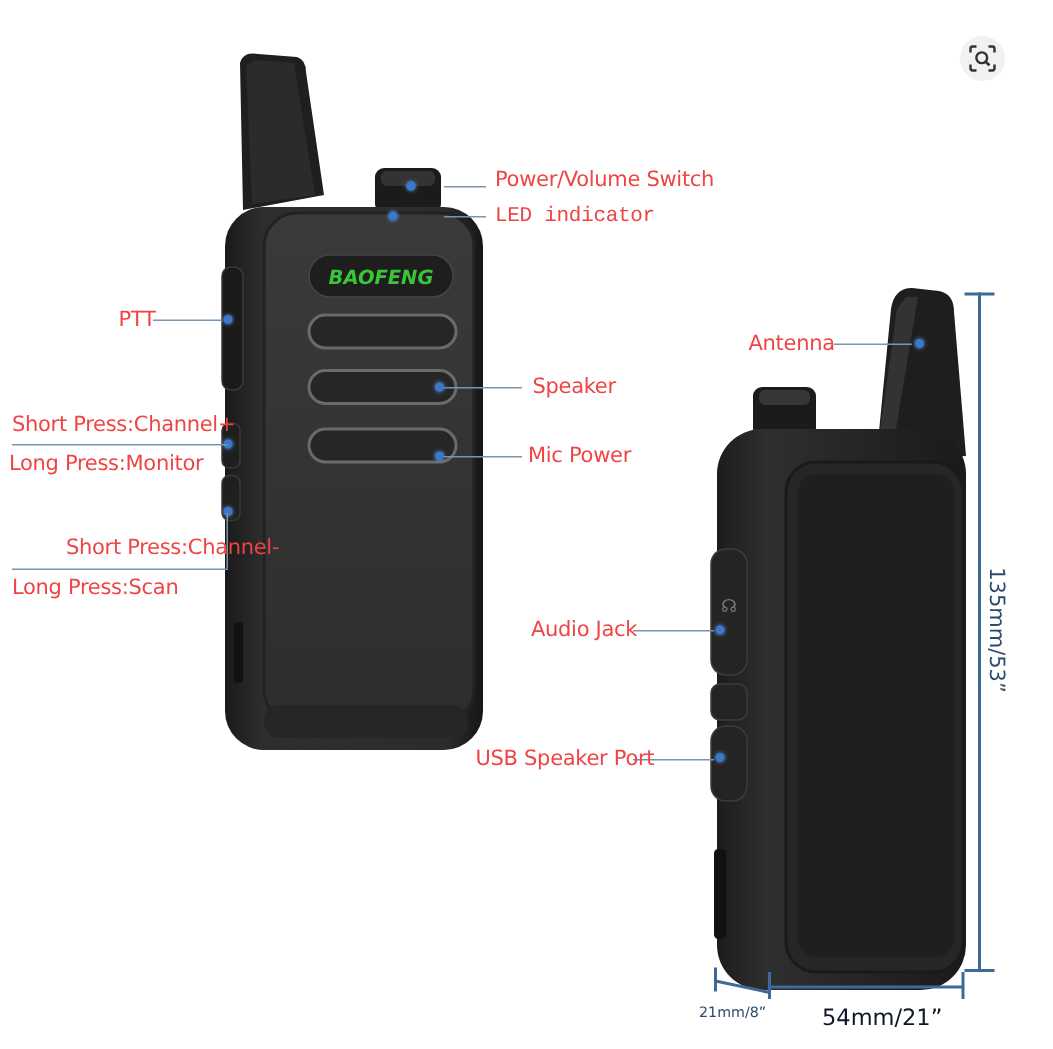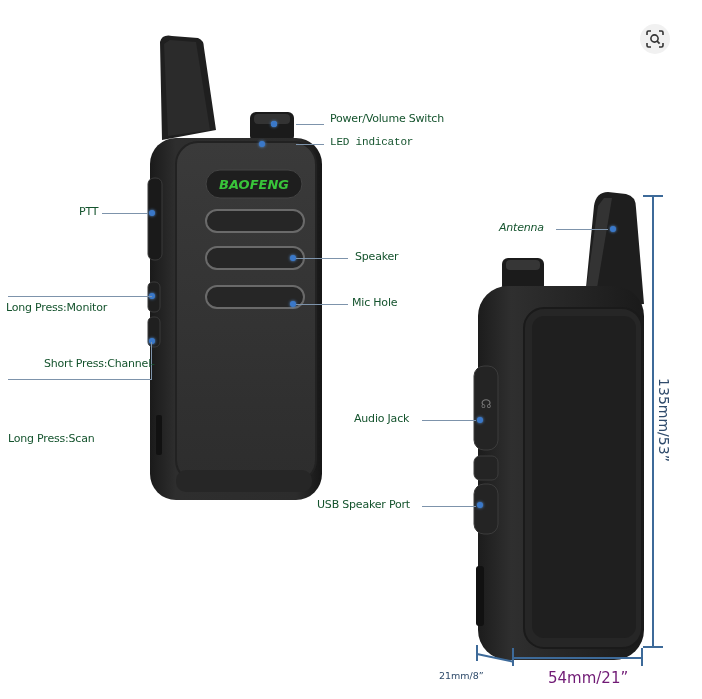--- a/index.html
+++ b/index.html
@@ -1,19 +1,19 @@
 <!DOCTYPE html>
 <html><head>
 <meta charset="utf-8">
 <style>
   * { box-sizing: border-box; margin: 0; padding: 0; }
   html, body { width: 702px; height: 699px; background: #ffffff; overflow: hidden; }
   body { position: relative; font-family: "DejaVu Sans", "Liberation Sans", sans-serif; }
   .stage { position: absolute; left: 0; top: 0; width: 702px; height: 699px; }
-  .lbl { position: absolute; font-size: 11px; color: #14532d; white-space: nowrap; letter-spacing: -0.2px; }
+  .lbl { position: absolute; font-size: 14px; color: #ef4444; white-space: nowrap; letter-spacing: -0.2px; }
   .ln { position: absolute; height: 1px; background: #7d93ab; }
   .vln { position: absolute; width: 1px; background: #7d93ab; }
   .dot { position: absolute; width: 6px; height: 6px; border-radius: 50%; background: #3a78c9; box-shadow: 0 0 3px #5a9ae6; }
   .dim { position: absolute; background: #3d6a99; }
   .zoom-btn { position: absolute; left: 640px; top: 24px; width: 30px; height: 30px; border-radius: 50%; background: #f1f1f1; display: flex; align-items: center; justify-content: center; cursor: pointer; }
   svg { display: block; }
 </style>
 </head>
 <body>
 
@@ -85,24 +85,25 @@
   <div class="ln" style="left:296px;top:258px;width:52px;"></div>
   <div class="ln" style="left:296px;top:304px;width:52px;"></div>
   <div class="ln" style="left:8px;top:296px;width:144px;"></div>
   <div class="vln" style="left:151px;top:342px;height:37px;"></div>
   <div class="ln" style="left:8px;top:379px;width:144px;"></div>
 
   <span class="lbl" style="left:330px;top:112px;">Power/Volume Switch</span>
   <span class="lbl" style="left:330px;top:136px;font-family:Liberation Mono, monospace;">LED indicator</span>
   <span class="lbl" style="left:79px;top:205px;">PTT</span>
   <span class="lbl" style="left:342px;top:250px;margin-left:13px;">Speaker</span>
-  <span class="lbl" style="left:352px;top:296px;">Mic Hole</span>
+  <span class="lbl" style="left:352px;top:296px;">Mic Power</span>
+  <span class="lbl" style="left:8px;top:275px;">Short Press:Channel+</span>
   <span class="lbl" style="left:6px;top:301px;">Long Press:Monitor</span>
   <span class="lbl" style="left:8px;top:357px;margin-left:36px;">Short Press:Channel-</span>
-  <span class="lbl" style="left:8px;top:384px;margin-top:48px;">Long Press:Scan</span>
+  <span class="lbl" style="left:8px;top:384px;">Long Press:Scan</span>
 
   <div style="position:absolute;left:466px;top:186px;width:190px;height:480px;">
     <svg width="190" height="480" viewBox="0 0 190 480">
       <defs>
         <linearGradient id="sbody" x1="0" x2="1" y1="0" y2="0">
           <stop offset="0" stop-color="#1c1c1c"></stop>
           <stop offset="0.2" stop-color="#2f2f2f"></stop>
           <stop offset="1" stop-color="#1a1a1a"></stop>
         </linearGradient>
       </defs>
@@ -127,31 +128,31 @@
   </div>
 
   <div class="dot" style="left:610px;top:226px;"></div>
   <div class="dot" style="left:477px;top:417px;"></div>
   <div class="dot" style="left:477px;top:502px;"></div>
 
   <div class="ln" style="left:556px;top:229px;width:52px;"></div>
   <div class="ln" style="left:422px;top:420px;width:54px;"></div>
   <div class="ln" style="left:422px;top:506px;width:54px;"></div>
 
-  <span class="lbl" style="left:499px;top:221px;font-style:italic;">Antenna</span>
+  <span class="lbl" style="left:499px;top:221px;">Antenna</span>
   <span class="lbl" style="left:354px;top:412px;">Audio Jack</span>
   <span class="lbl" style="left:317px;top:498px;">USB Speaker Port</span>
 
   <div class="dim" style="left:643px;top:195px;width:20px;height:2px;"></div>
   <div class="dim" style="left:652px;top:195px;width:2px;height:453px;"></div>
   <div class="dim" style="left:643px;top:646px;width:20px;height:2px;"></div>
   <span style="position:absolute;left:622px;top:412px;font-size:14px;color:#2f4b6b;white-space:nowrap;transform:rotate(90deg);transform-origin:center;">135mm/53”</span>
 
   <div class="dim" style="left:512px;top:648px;width:2px;height:18px;"></div>
   <div class="dim" style="left:512px;top:657px;width:130px;height:2px;"></div>
   <div class="dim" style="left:641px;top:648px;width:2px;height:18px;"></div>
-  <span style="position:absolute;left:548px;top:669px;font-size:15px;color:#701a75;white-space:nowrap;">54mm/21”</span>
+  <span style="position:absolute;left:548px;top:669px;font-size:15px;color:#0f172a;white-space:nowrap;">54mm/21”</span>
 
   <div class="dim" style="left:476px;top:645px;width:2px;height:16px;"></div>
   <div class="dim" style="left:477px;top:653px;width:37px;height:2px;transform:rotate(12deg);transform-origin:left center;"></div>
-  <span style="position:absolute;left:439px;top:670px;font-size:9.5px;color:#2f4b6b;white-space:nowrap;">21mm/8”</span>
+  <span style="position:absolute;left:466px;top:670px;font-size:9.5px;color:#2f4b6b;white-space:nowrap;">21mm/8”</span>
 
 </div>
 
 </body></html>

